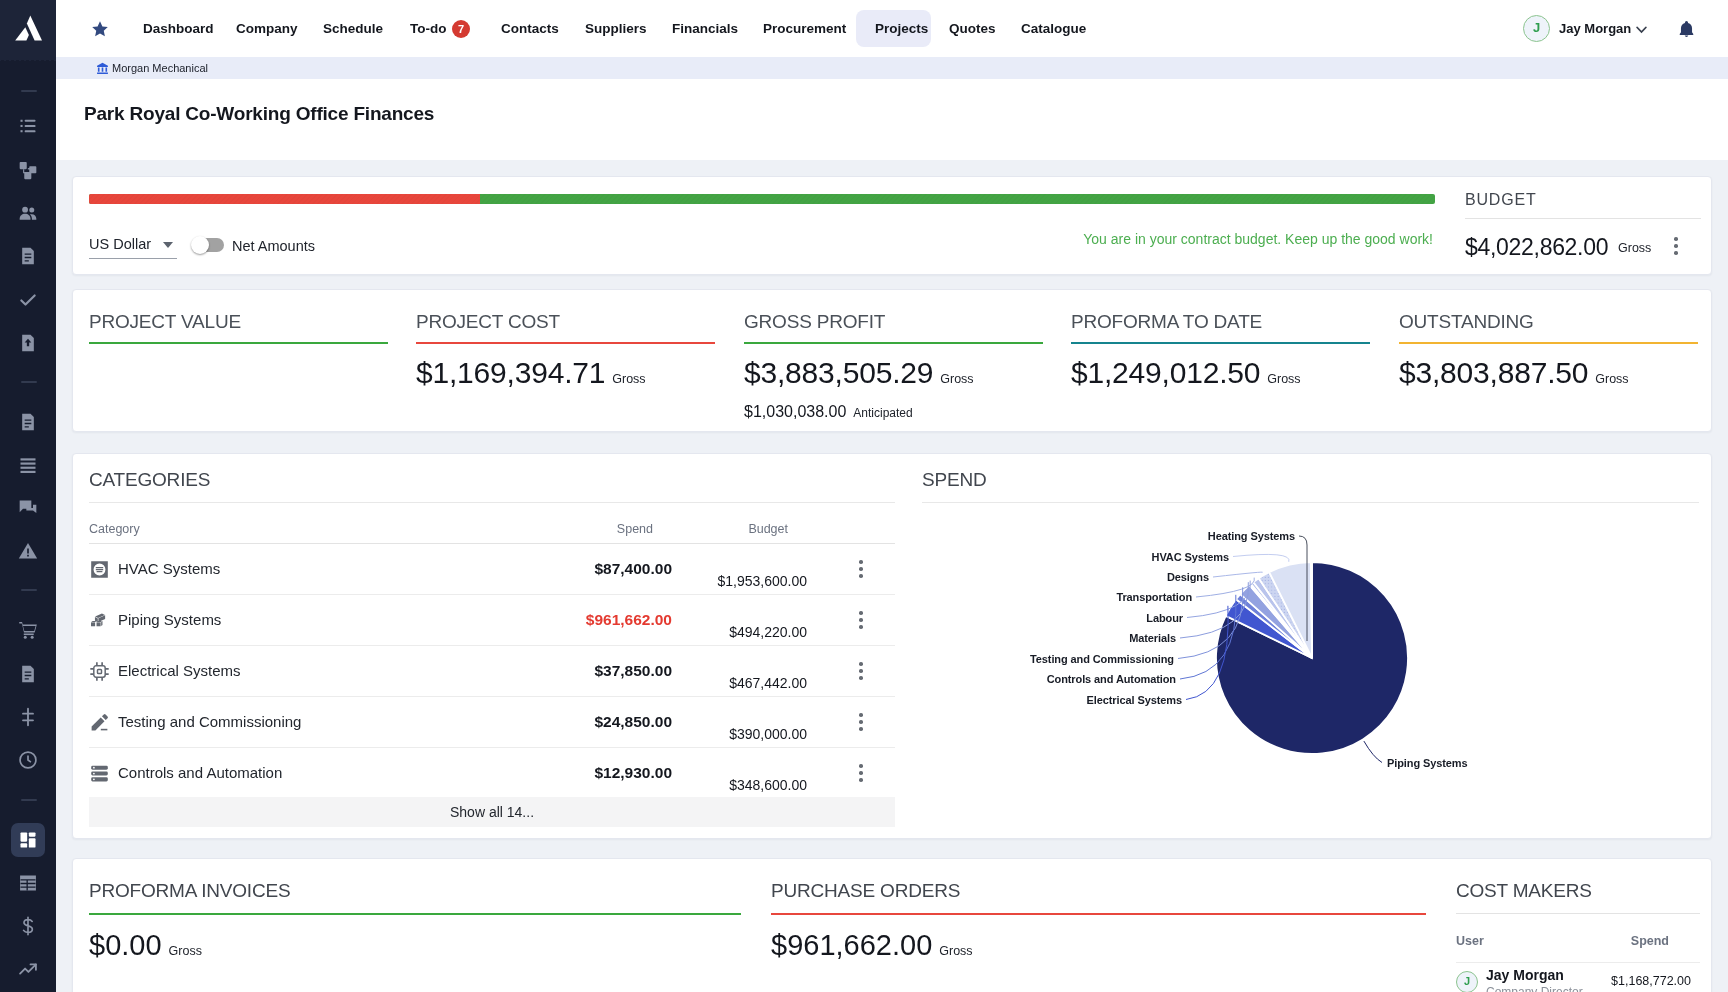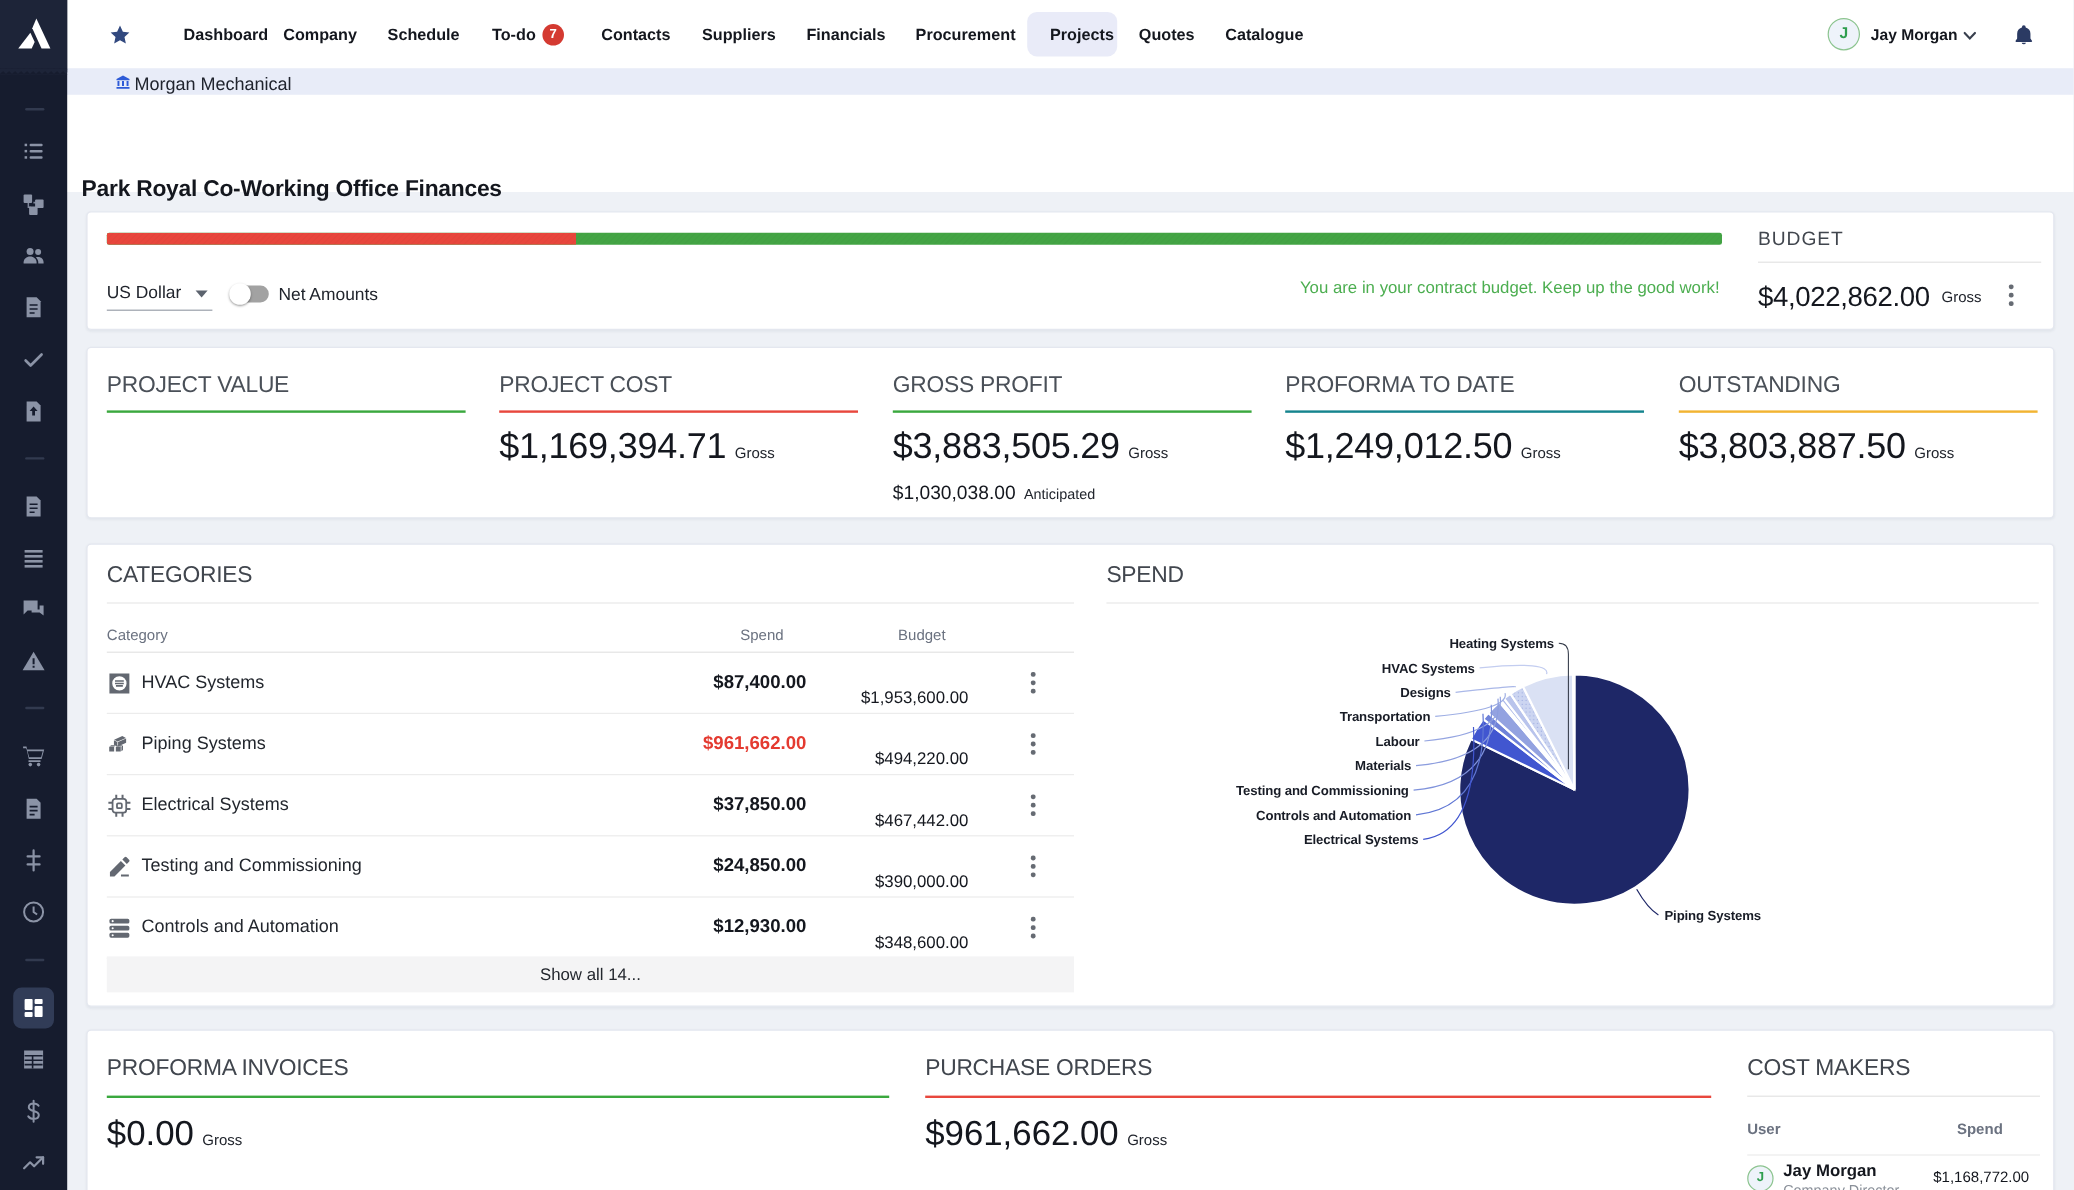--- a/index.html
+++ b/index.html
@@ -18,24 +18,24 @@
 
 #topbar { position:absolute; left:0; top:0; width:1728px; height:57px; background:#fff; }
 .nav { position:absolute; top:0; height:57px; line-height:57px; font-size:13.5px; font-weight:700; color:#14171e; z-index:2; }
 #pill { position:absolute; left:856px; top:10px; width:75px; height:37px; background:#e9ebf8; border-radius:8px; z-index:1; }
 #badge { position:absolute; left:452px; top:20px; width:18px; height:18px; border-radius:50%; background:#d43a31; color:#fff; font-size:11px; font-weight:700; text-align:center; line-height:18px; }
 #avatar { position:absolute; left:1523px; top:15px; width:27px; height:27px; border-radius:50%; background:#eef3fa; border:1.5px solid #8cc48f; color:#2f9e4f; font-size:13px; font-weight:700; text-align:center; line-height:24px; }
 #uname { position:absolute; left:1559px; top:0; height:57px; line-height:57px; font-size:13px; font-weight:700; color:#14171e; }
 .tbicon { position:absolute; }
 
 #crumb { position:absolute; left:0; top:57px; width:1728px; height:22px; background:#e8ecf8; }
-#crumb span { position:absolute; left:112px; top:5px; font-size:15px; font-weight:500; color:#20242e; }
+#crumb span { position:absolute; left:112px; top:5px; font-size:11px; font-weight:500; color:#20242e; }
 
 #titlebar { position:absolute; left:0; top:79px; width:1728px; height:81px; background:#fff; }
-#title { position:absolute; left:68px; top:24px; font-size:19px; font-weight:700; color:#14171e; letter-spacing:-0.2px;margin-top:44px; }
+#title { position:absolute; left:84px; top:24px; font-size:19px; font-weight:700; color:#14171e; letter-spacing:-0.2px; }
 
 .card { position:absolute; background:#fff; border:1px solid #e4e7ef; border-radius:4px; box-shadow:0 1px 2px rgba(25,35,60,0.05); }
 #card-budget { left:72px; top:176px; width:1640px; height:99px; }
 #card-stats  { left:72px; top:289px; width:1640px; height:143px; }
 #card-cat    { left:72px; top:453px; width:1640px; height:386px; }
 #card-bottom { left:72px; top:858px; width:1640px; height:160px; }
 
 #pbar { position:absolute; left:16px; top:17px; width:1346px; height:10px; background:#43a444; border-radius:2px; overflow:hidden; }
 #pbar .red { position:absolute; left:0; top:0; width:391px; height:10px; background:#e8463c; }
 #pbar .hatch { position:absolute; inset:0; background:repeating-linear-gradient(135deg, rgba(0,0,0,0.02) 0 1.2px, transparent 1.2px 3.5px); }
@@ -187,21 +187,21 @@
     <svg class="sicon" style="top:959px" viewBox="0 0 24 24" fill="none" stroke="currentColor" stroke-width="2.2" stroke-linecap="round" stroke-linejoin="round">
         <path d="M2.5 17.5l6-6 4 4 9-9"></path>
         <path d="M15 6.5h6.5V13"></path>
       </svg>
   </div>
 
   <div id="topbar">
     <svg class="tbicon" style="left:91px;top:20px" width="18" height="18" viewBox="0 0 24 24" fill="#32497f">
         <path d="M12 1.6l3.2 7 7.2.8-5.4 5 1.5 7.2L12 18l-6.5 3.6 1.5-7.2-5.4-5 7.2-.8z"></path>
       </svg>
-    <span class="nav" style="left:153px">Dashboard</span>
+    <span class="nav" style="left:143px">Dashboard</span>
     <span class="nav" style="left:236px">Company</span>
     <span class="nav" style="left:323px">Schedule</span>
     <span class="nav" style="left:410px">To-do</span>
     <div id="badge">7</div>
     <span class="nav" style="left:501px">Contacts</span>
     <span class="nav" style="left:585px">Suppliers</span>
     <span class="nav" style="left:672px">Financials</span>
     <span class="nav" style="left:763px">Procurement</span>
     <div id="pill"></div>
     <span class="nav" style="left:875px">Projects</span>

